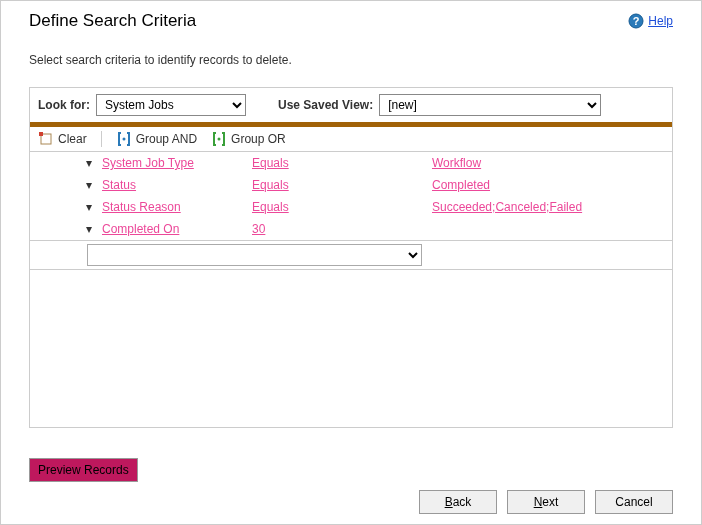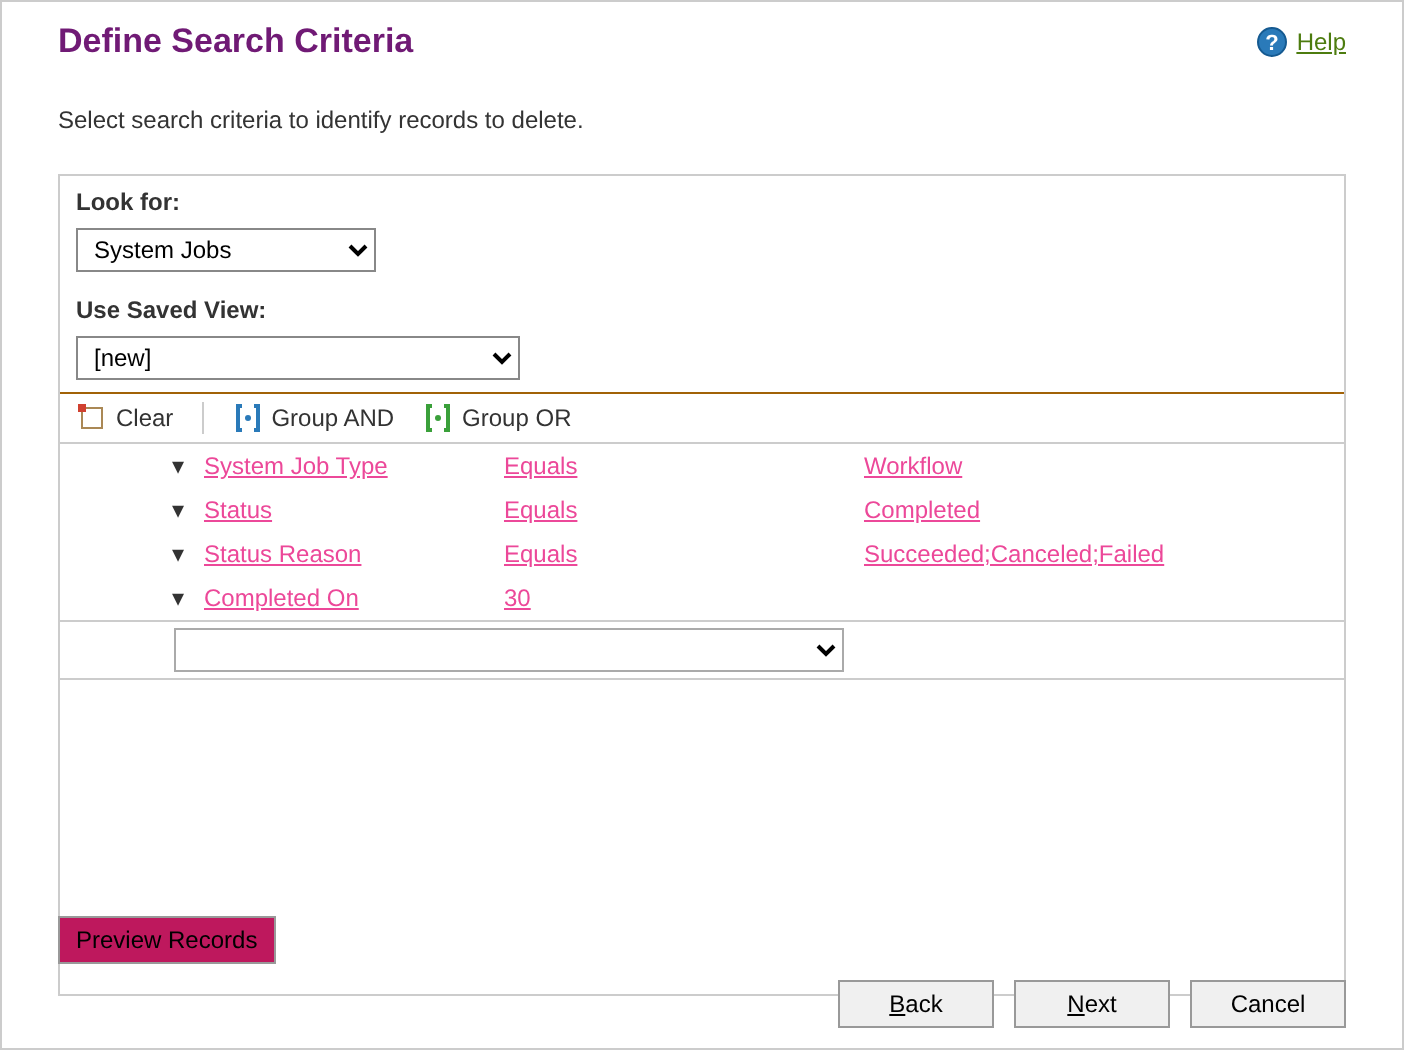--- a/index.html
+++ b/index.html
@@ -14,45 +14,45 @@
     position: relative;
     border: 1px solid #ccc;
   }
   .header {
     display: flex;
     justify-content: space-between;
     align-items: center;
     padding: 10px 28px 8px 28px;
   }
   .title {
-    color: #701a75;
+    color: #000000;
     font-size: 17px;
-    font-weight: 700;
+    font-weight: 400;
   }
   .help-link {
     display: flex;
     align-items: center;
     gap: 4px;
   }
-  .help-link a { color: #4d7c0f; }
+  .help-link a { color: #1d4ed8; }
   .instr {
     padding: 14px 28px 20px 28px;
     color: #333;
     font-size: 12px;
   }
   .criteria-panel {
     margin: 0 28px;
     border: 1px solid #ccc;
   }
   .lookfor-row {
     display: flex;
+    align-items: center;
     padding: 6px 8px;
     gap: 6px;
-    border-bottom: 1px solid #a16207;
-    flex-direction: column;
+    border-bottom: 5px solid #a16207;
   }
   .lookfor-row label { font-weight: 600; }
   select.look-for, select.saved-view, select.new-row {
     font-family: inherit;
     font-size: 12px;
     padding: 2px 4px;
     background: #fff;
     border: 1px solid #888;
   }
   select.look-for { width: 150px; }

